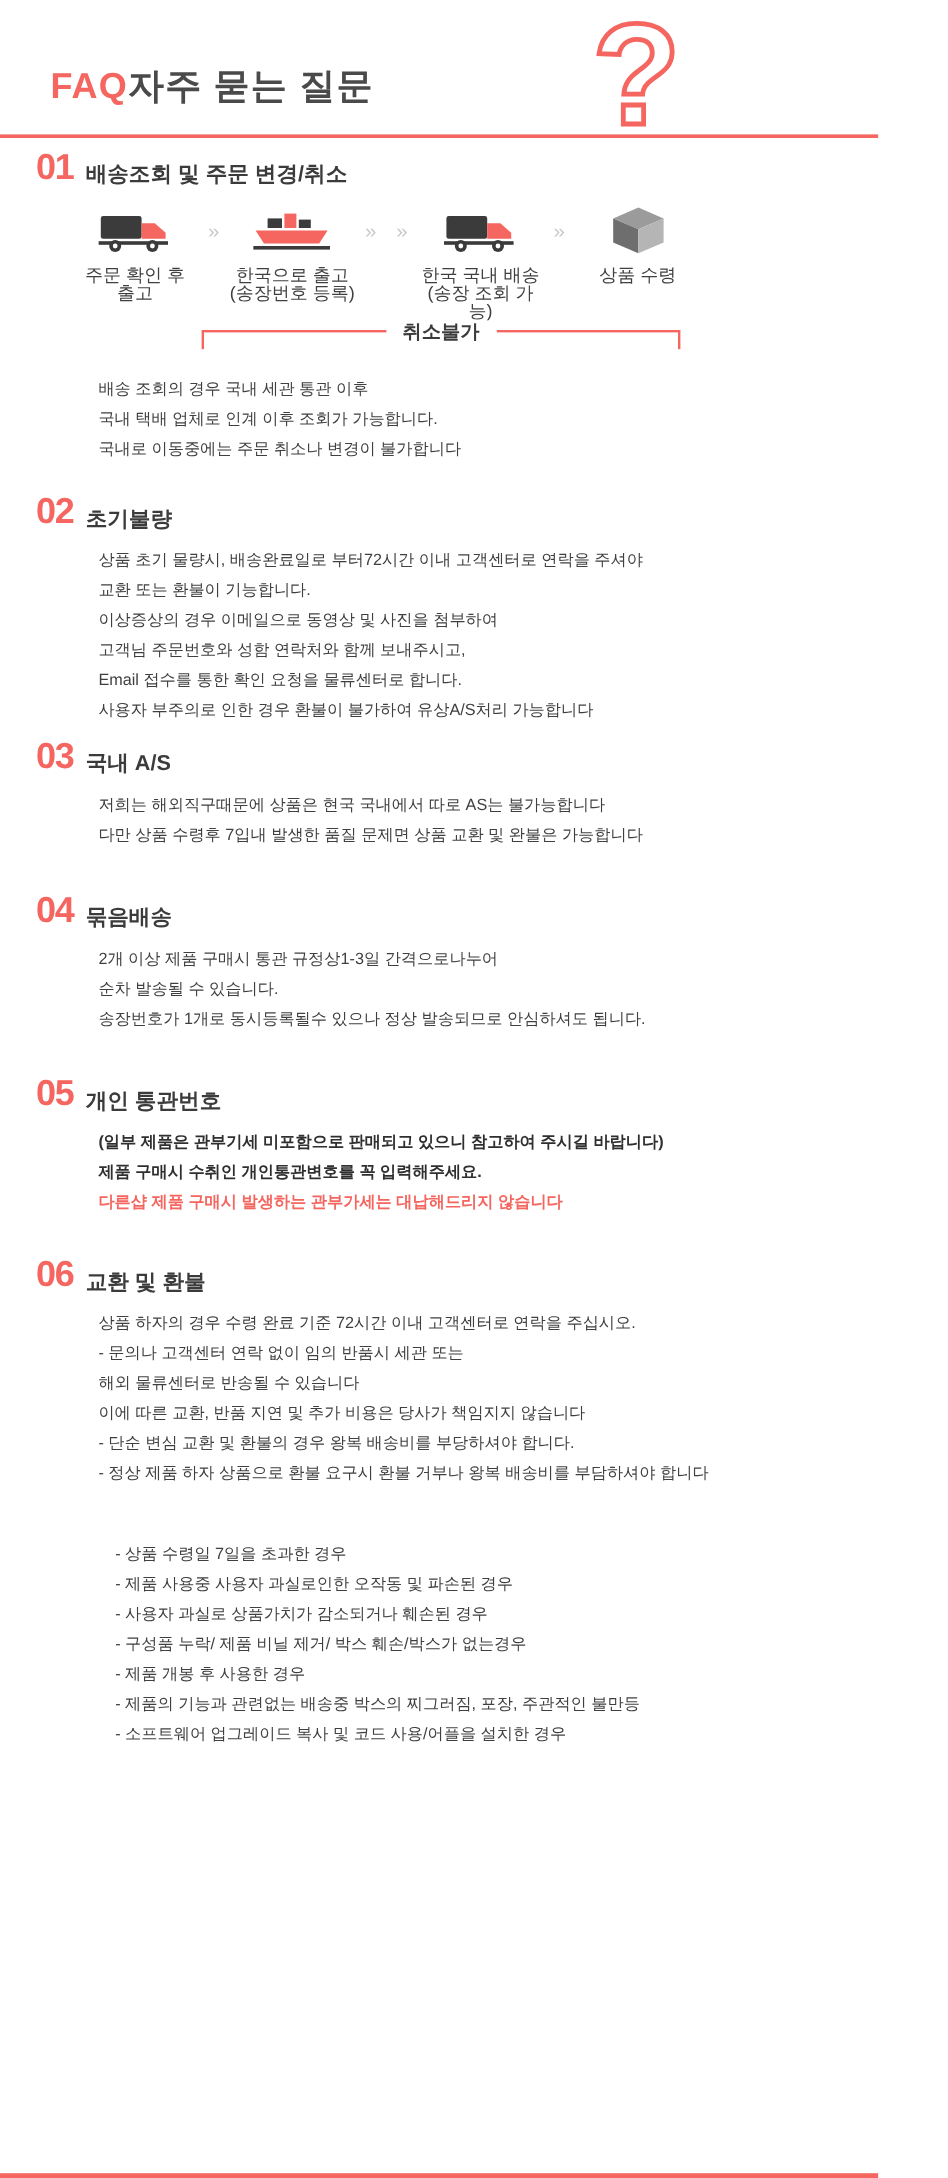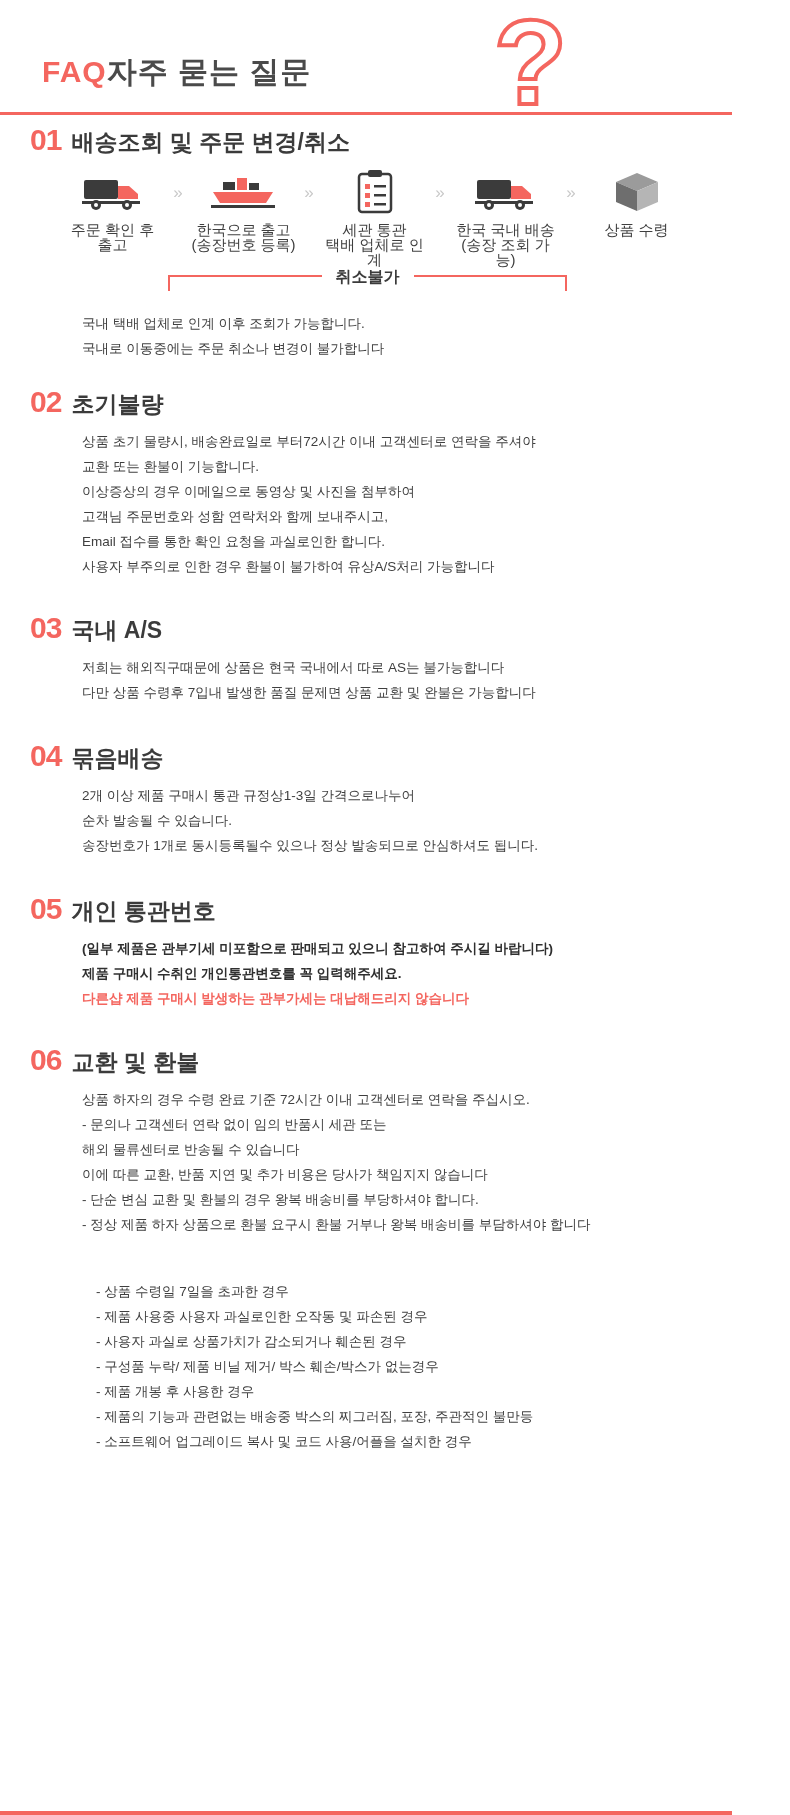--- a/index.html
+++ b/index.html
@@ -73,21 +73,21 @@
     padding-left: 30px;
   }
   .sec-num {
     font-size: 30px;
     font-weight: bold;
     color: #f4665f;
     line-height: 1;
     letter-spacing: -1px;
   }
   .sec-title {
-    font-size: 23px;
+    font-size: 18px;
     font-weight: bold;
     color: #3b3b3b;
     line-height: 1;
     position: relative;
     top: -1px;
   }
   .body-text {
     padding-left: 82px;
     padding-right: 30px;
     font-size: 13.5px;
@@ -225,36 +225,20 @@
             <rect x="38" y="11" width="10" height="7" fill="#3b3b3b"></rect>
             <path d="M2 20 h60 l-7 11 h-46 z" fill="#f4665f"></path>
             <rect x="0" y="33" width="64" height="3" fill="#3b3b3b"></rect>
           </svg>
         </div>
         <div class="flow-label">한국으로 출고
 (송장번호 등록)</div>
       </div>
       <div class="flow-arrow">»</div>
 
-      <div class="flow-step">
-        <div class="flow-icon">
-          <svg width="40" height="44" viewBox="0 0 40 44">
-            <rect x="4" y="4" width="32" height="38" rx="3" fill="none" stroke="#3b3b3b" stroke-width="2.5"></rect>
-            <rect x="13" y="0" width="14" height="7" rx="2" fill="#3b3b3b"></rect>
-            <rect x="10" y="14" width="5" height="5" fill="#f4665f"></rect>
-            <rect x="10" y="23" width="5" height="5" fill="#f4665f"></rect>
-            <rect x="10" y="32" width="5" height="5" fill="#f4665f"></rect>
-            <rect x="19" y="15" width="12" height="2.5" fill="#3b3b3b"></rect>
-            <rect x="19" y="24" width="12" height="2.5" fill="#3b3b3b"></rect>
-            <rect x="19" y="33" width="12" height="2.5" fill="#3b3b3b"></rect>
-          </svg>
-        </div>
-        <div class="flow-label">세관 통관
-택배 업체로 인계</div>
-      </div>
       <div class="flow-arrow">»</div>
 
       <div class="flow-step">
         <div class="flow-icon">
           <svg width="62" height="40" viewBox="0 0 62 40">
             <rect x="2" y="8" width="34" height="19" rx="2" fill="#3b3b3b"></rect>
             <path d="M36 14 h11 l9 8 v5 h-20 z" fill="#f4665f"></path>
             <rect x="0" y="29" width="58" height="3" fill="#3b3b3b"></rect>
             <circle cx="14" cy="33" r="5" fill="#3b3b3b"></circle>
             <circle cx="45" cy="33" r="5" fill="#3b3b3b"></circle>
@@ -279,41 +263,42 @@
       </div>
     </div>
 
     <div class="cancel-row">
       <div class="cancel-bracket">
         <span class="cancel-label">취소불가</span>
       </div>
     </div>
 
     <div class="body-text" style="padding-top:8px">
+      <p>배송 조회의 경우 국내 세관 통관 이후</p>
       <p>국내 택배 업체로 인계 이후 조회가 가능합니다.</p>
       <p>국내로 이동중에는 주문 취소나 변경이 불가합니다</p>
     </div>
   </div>
 
   <div class="section" style="margin-top:26px">
     <div class="sec-head">
       <span class="sec-num">02</span>
       <span class="sec-title">초기불량</span>
     </div>
     <div class="body-text" style="padding-top:12px">
       <p>상품 초기 물량시, 배송완료일로 부터72시간 이내 고객센터로 연락을 주셔야</p>
       <p>교환 또는 환불이 기능합니다.</p>
       <p>이상증상의 경우 이메일으로 동영상 및 사진을 첨부하여</p>
       <p>고객님 주문번호와 성함 연락처와 함께 보내주시고,</p>
-      <p>Email 접수를 통한 확인 요청을 과실로인한 합니다.</p>
+      <p>Email 접수를 통한 확인 요청을 물류센터로 합니다.</p>
       <p>사용자 부주의로 인한 경우 환불이 불가하여 유상A/S처리 가능합니다</p>
     </div>
   </div>
 
-  <div class="section" style="margin-top:34px">
+  <div class="section" style="margin-top:12px">
     <div class="sec-head">
       <span class="sec-num">03</span>
       <span class="sec-title">국내 A/S</span>
     </div>
     <div class="body-text" style="padding-top:12px">
       <p>저희는 해외직구때문에 상품은 현국 국내에서 따로 AS는 불가능합니다</p>
       <p>다만 상품 수령후 7입내 발생한 품질 문제면 상품 교환 및 완불은 가능합니다</p>
     </div>
   </div>
 

